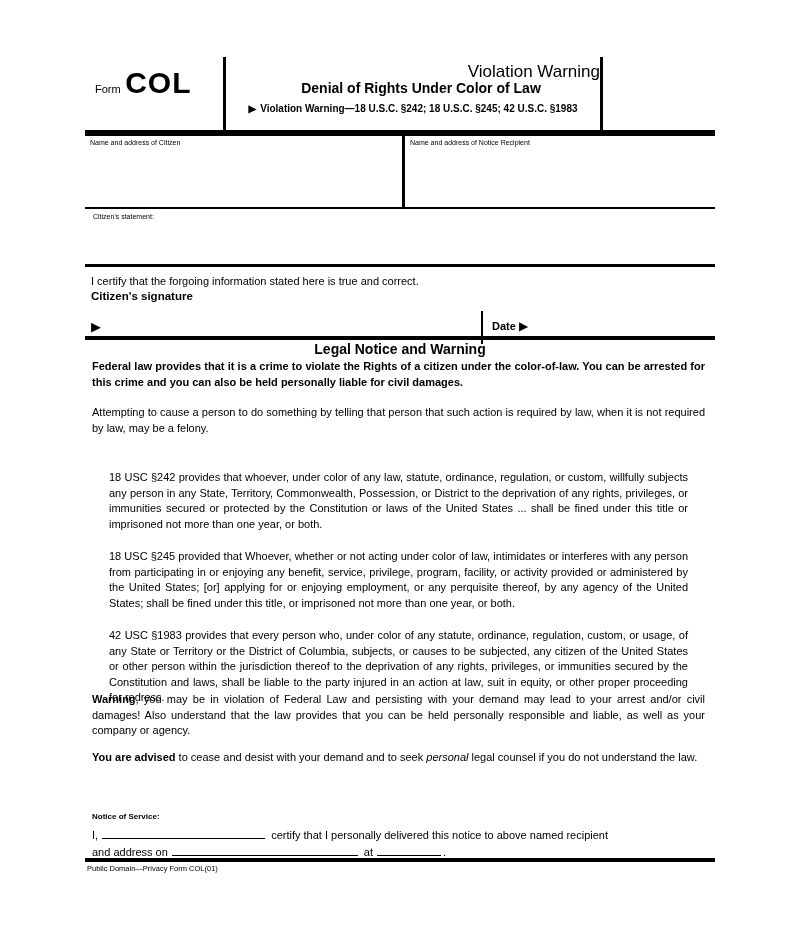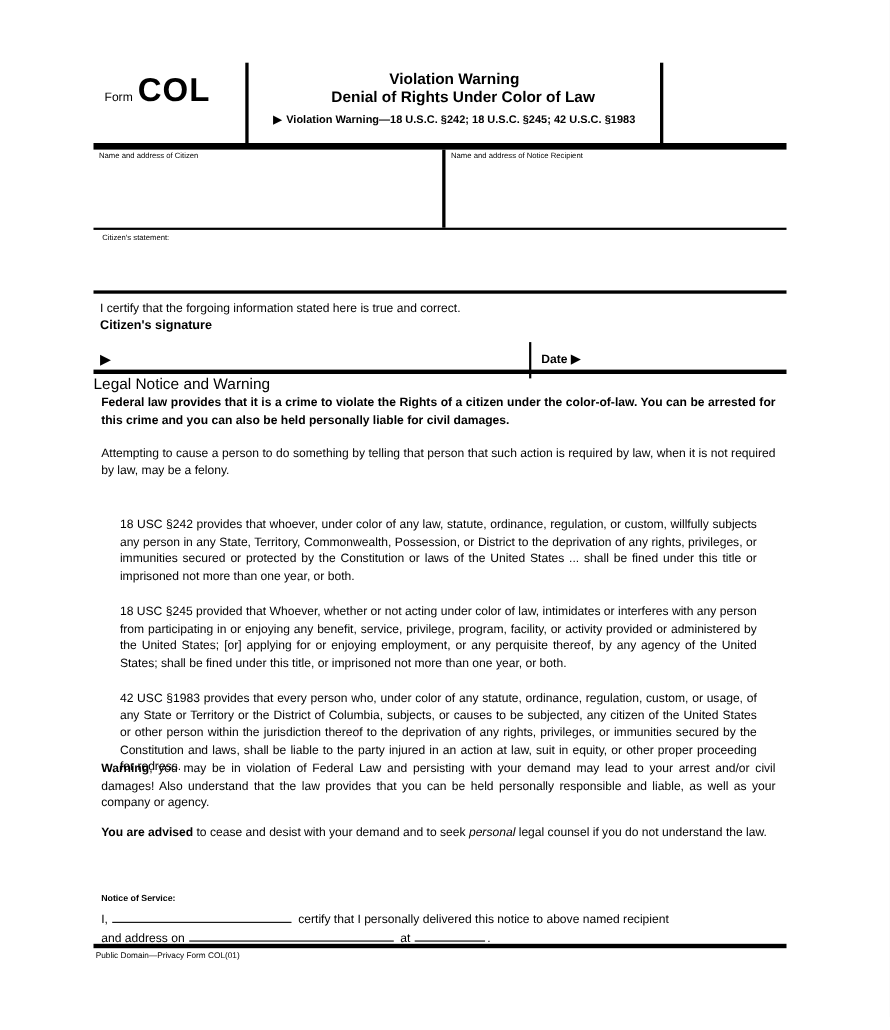--- a/index.html
+++ b/index.html
@@ -10,21 +10,21 @@
   }
   .abs { position:absolute; left:85px; width:630px; box-sizing:border-box; }
 
   
   .header { top:57px; height:73px; display:flex; }
   .hdr-c1 { width:128px; padding:9px 0 0 10px; white-space:nowrap; }
   .form-word { font-size:11px; }
   .form-num  { font-size:30px; font-weight:bold; letter-spacing:1px; }
   .vbar { width:3px; background:#000; }
   .hdr-c2 { width:374px; text-align:center; display:flex; flex-direction:column; }
-  .title1 { font-size:14px; font-weight:bold; margin-top:6px; line-height:17px; }
+  .title1 { font-size:17px; font-weight:normal; margin-top:6px; line-height:17px;text-align:right; }
   .title2 { font-size:14px;  font-weight:bold; line-height:16px;padding-left:16px; }
   .statute { font-size:10px; font-weight:bold; margin-top:7px; white-space:nowrap; }
   .statute .arr { margin-right:4px; }
   .hdr-c3 { flex:1; }
 
   .bar { background:#000; }
   .bar1 { top:130px; height:6px; }
   .bar-mid { top:264px; height:3px; }
   .bar2 { top:336px; height:4px; }
   .bar3 { top:858px; height:4px; }
@@ -43,21 +43,21 @@
   .certify { top:274px; padding-left:6px; font-size:11px; line-height:15px; }
   .cert-sig { font-weight:bold; font-size:11.5px; }
   .sigrow { top:306px; height:30px; }
   .sig-arrow { position:absolute; left:6px; top:13px; font-size:13px; }
   .datecell { position:absolute; left:396px; top:5px; height:25px; right:0;
               border-left:2.5px solid #000; padding:8px 0 0 9px;
               font-size:11px; font-weight:bold; }
   .datecell .arr { font-weight:normal; font-size:12px; }
 
   
-  .heading { top:341px; text-align:left; font-size:14px; font-weight:normal; }
+  .heading { top:341px; text-align:center; font-size:14px; font-weight:bold; }
   .para { font-size:11px; line-height:15.5px; text-align:justify;
           padding:0 10px 0 7px; }
   .para p { margin:17px; }
   .intro   { top:359px; font-weight:bold; }
   .felony  { top:405px; }
   .usc     { top:453px; }
   .warning { top:692px; }
   .advised { top:750px; }
 
   

